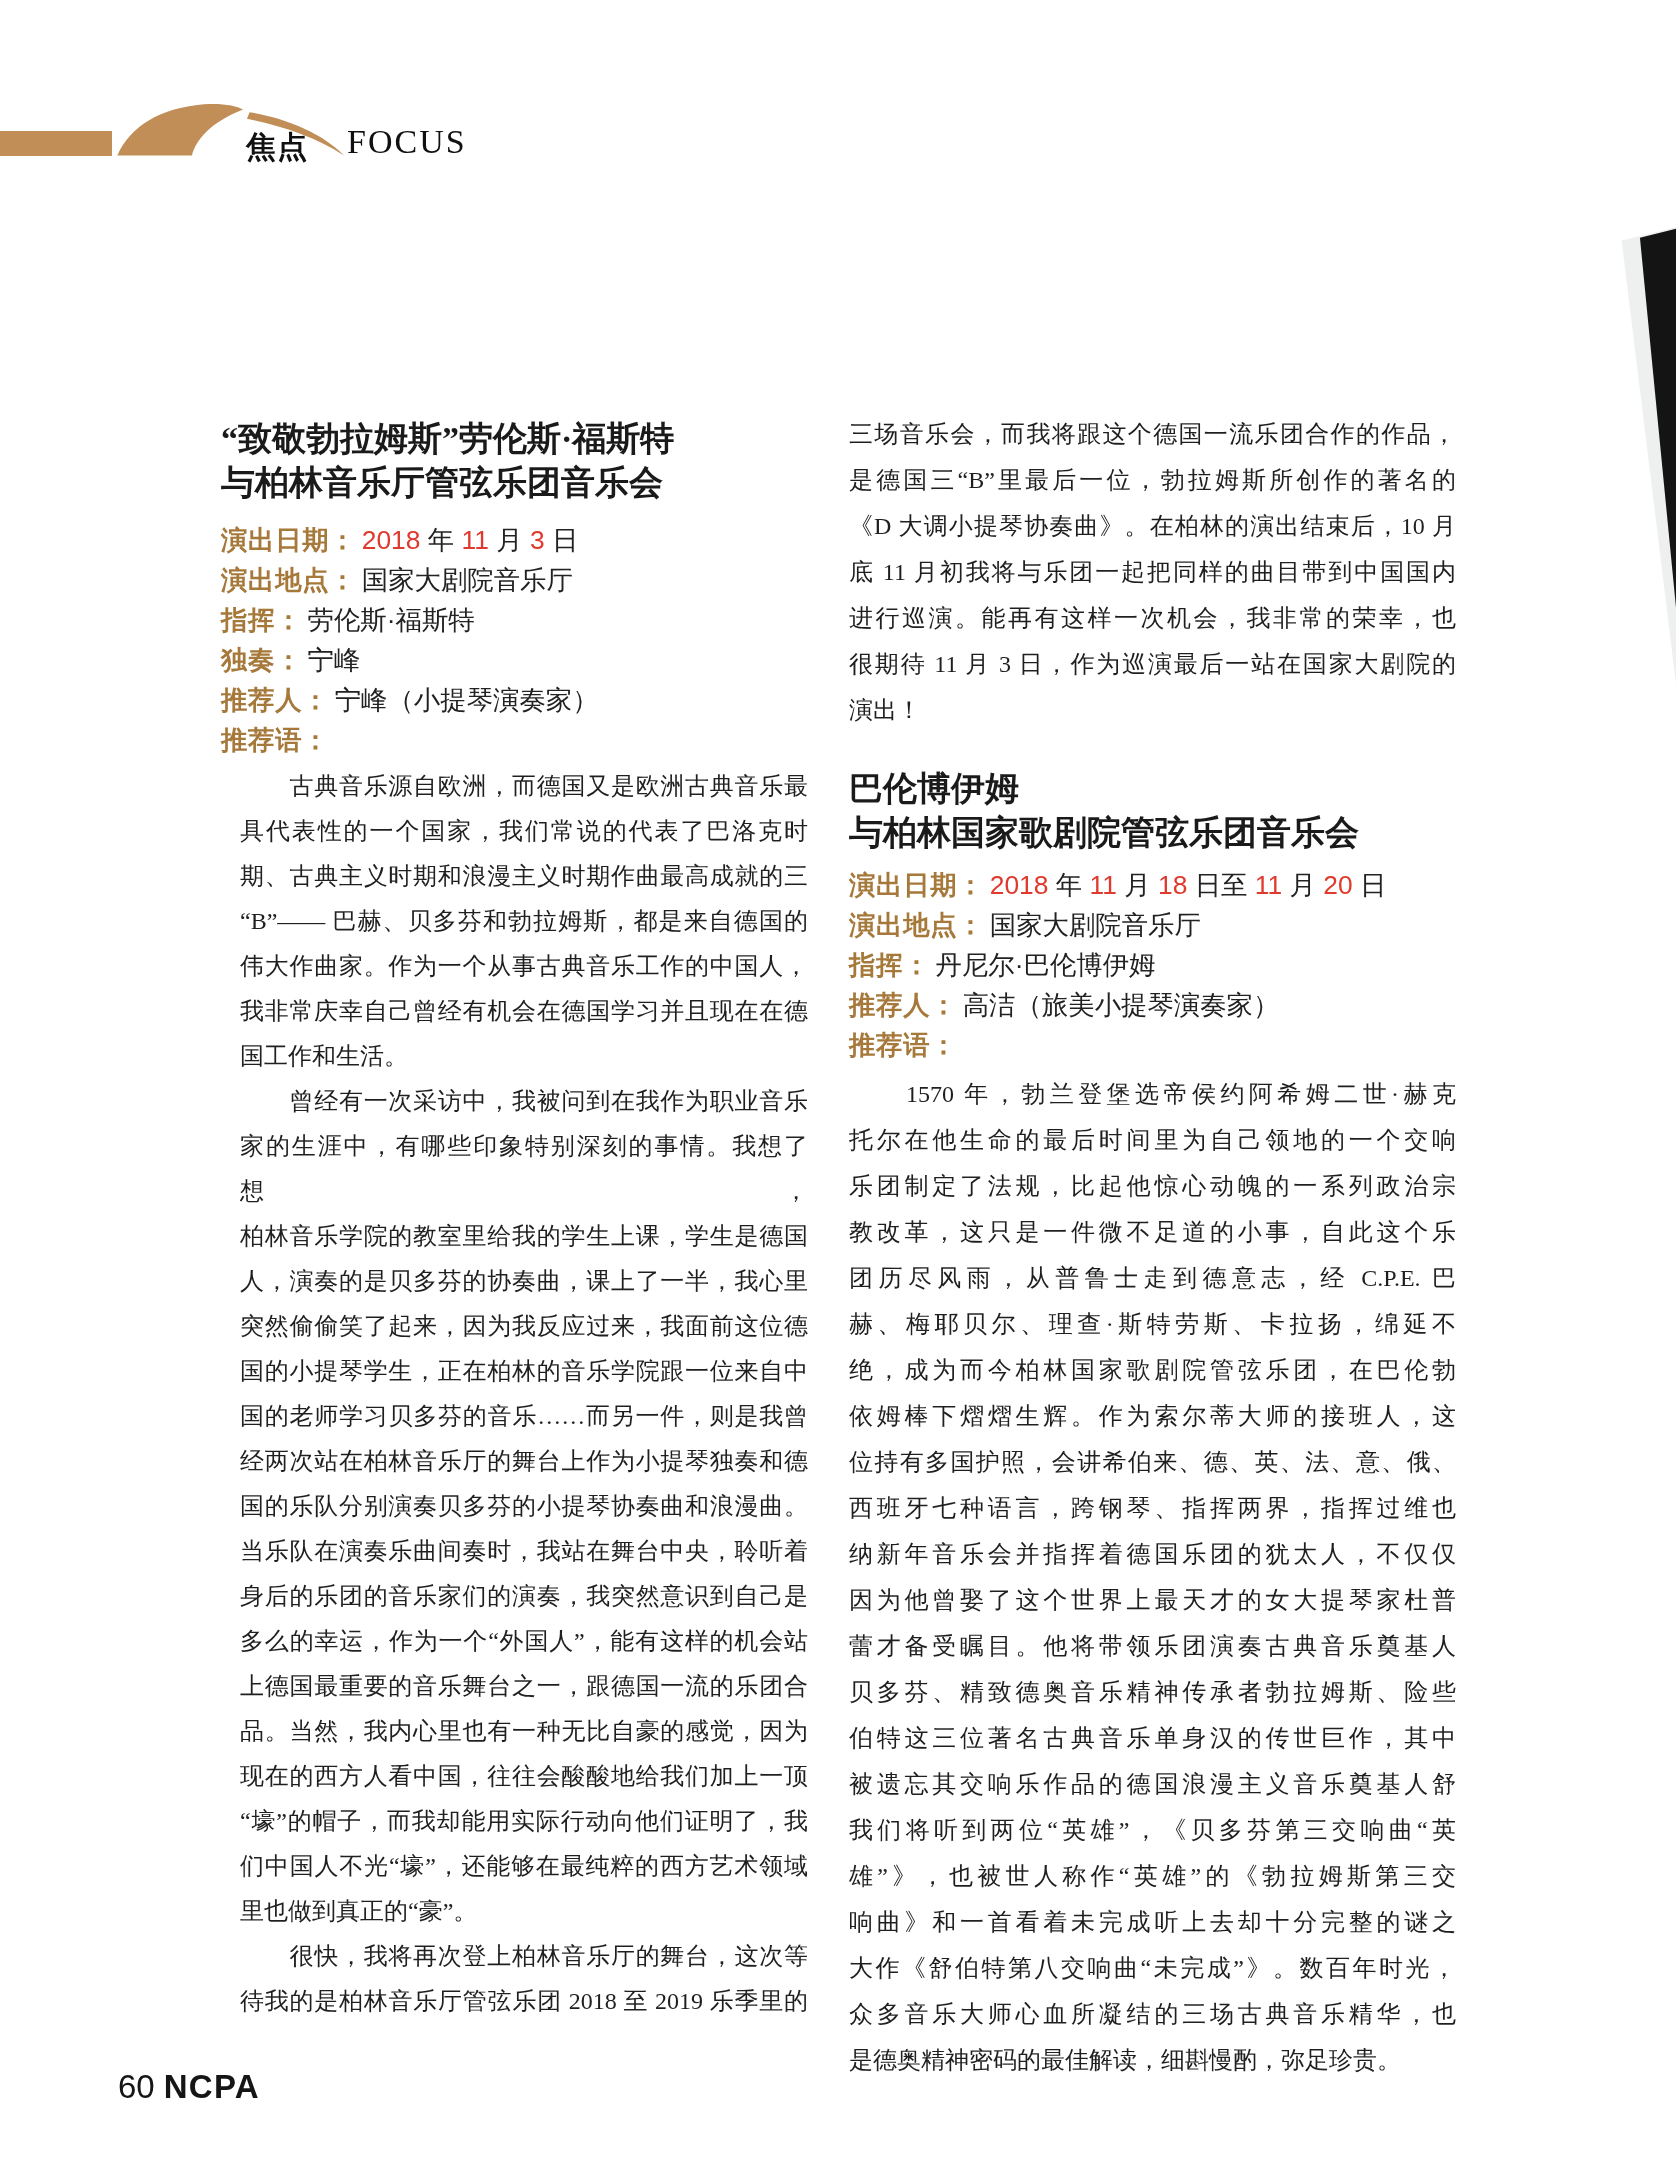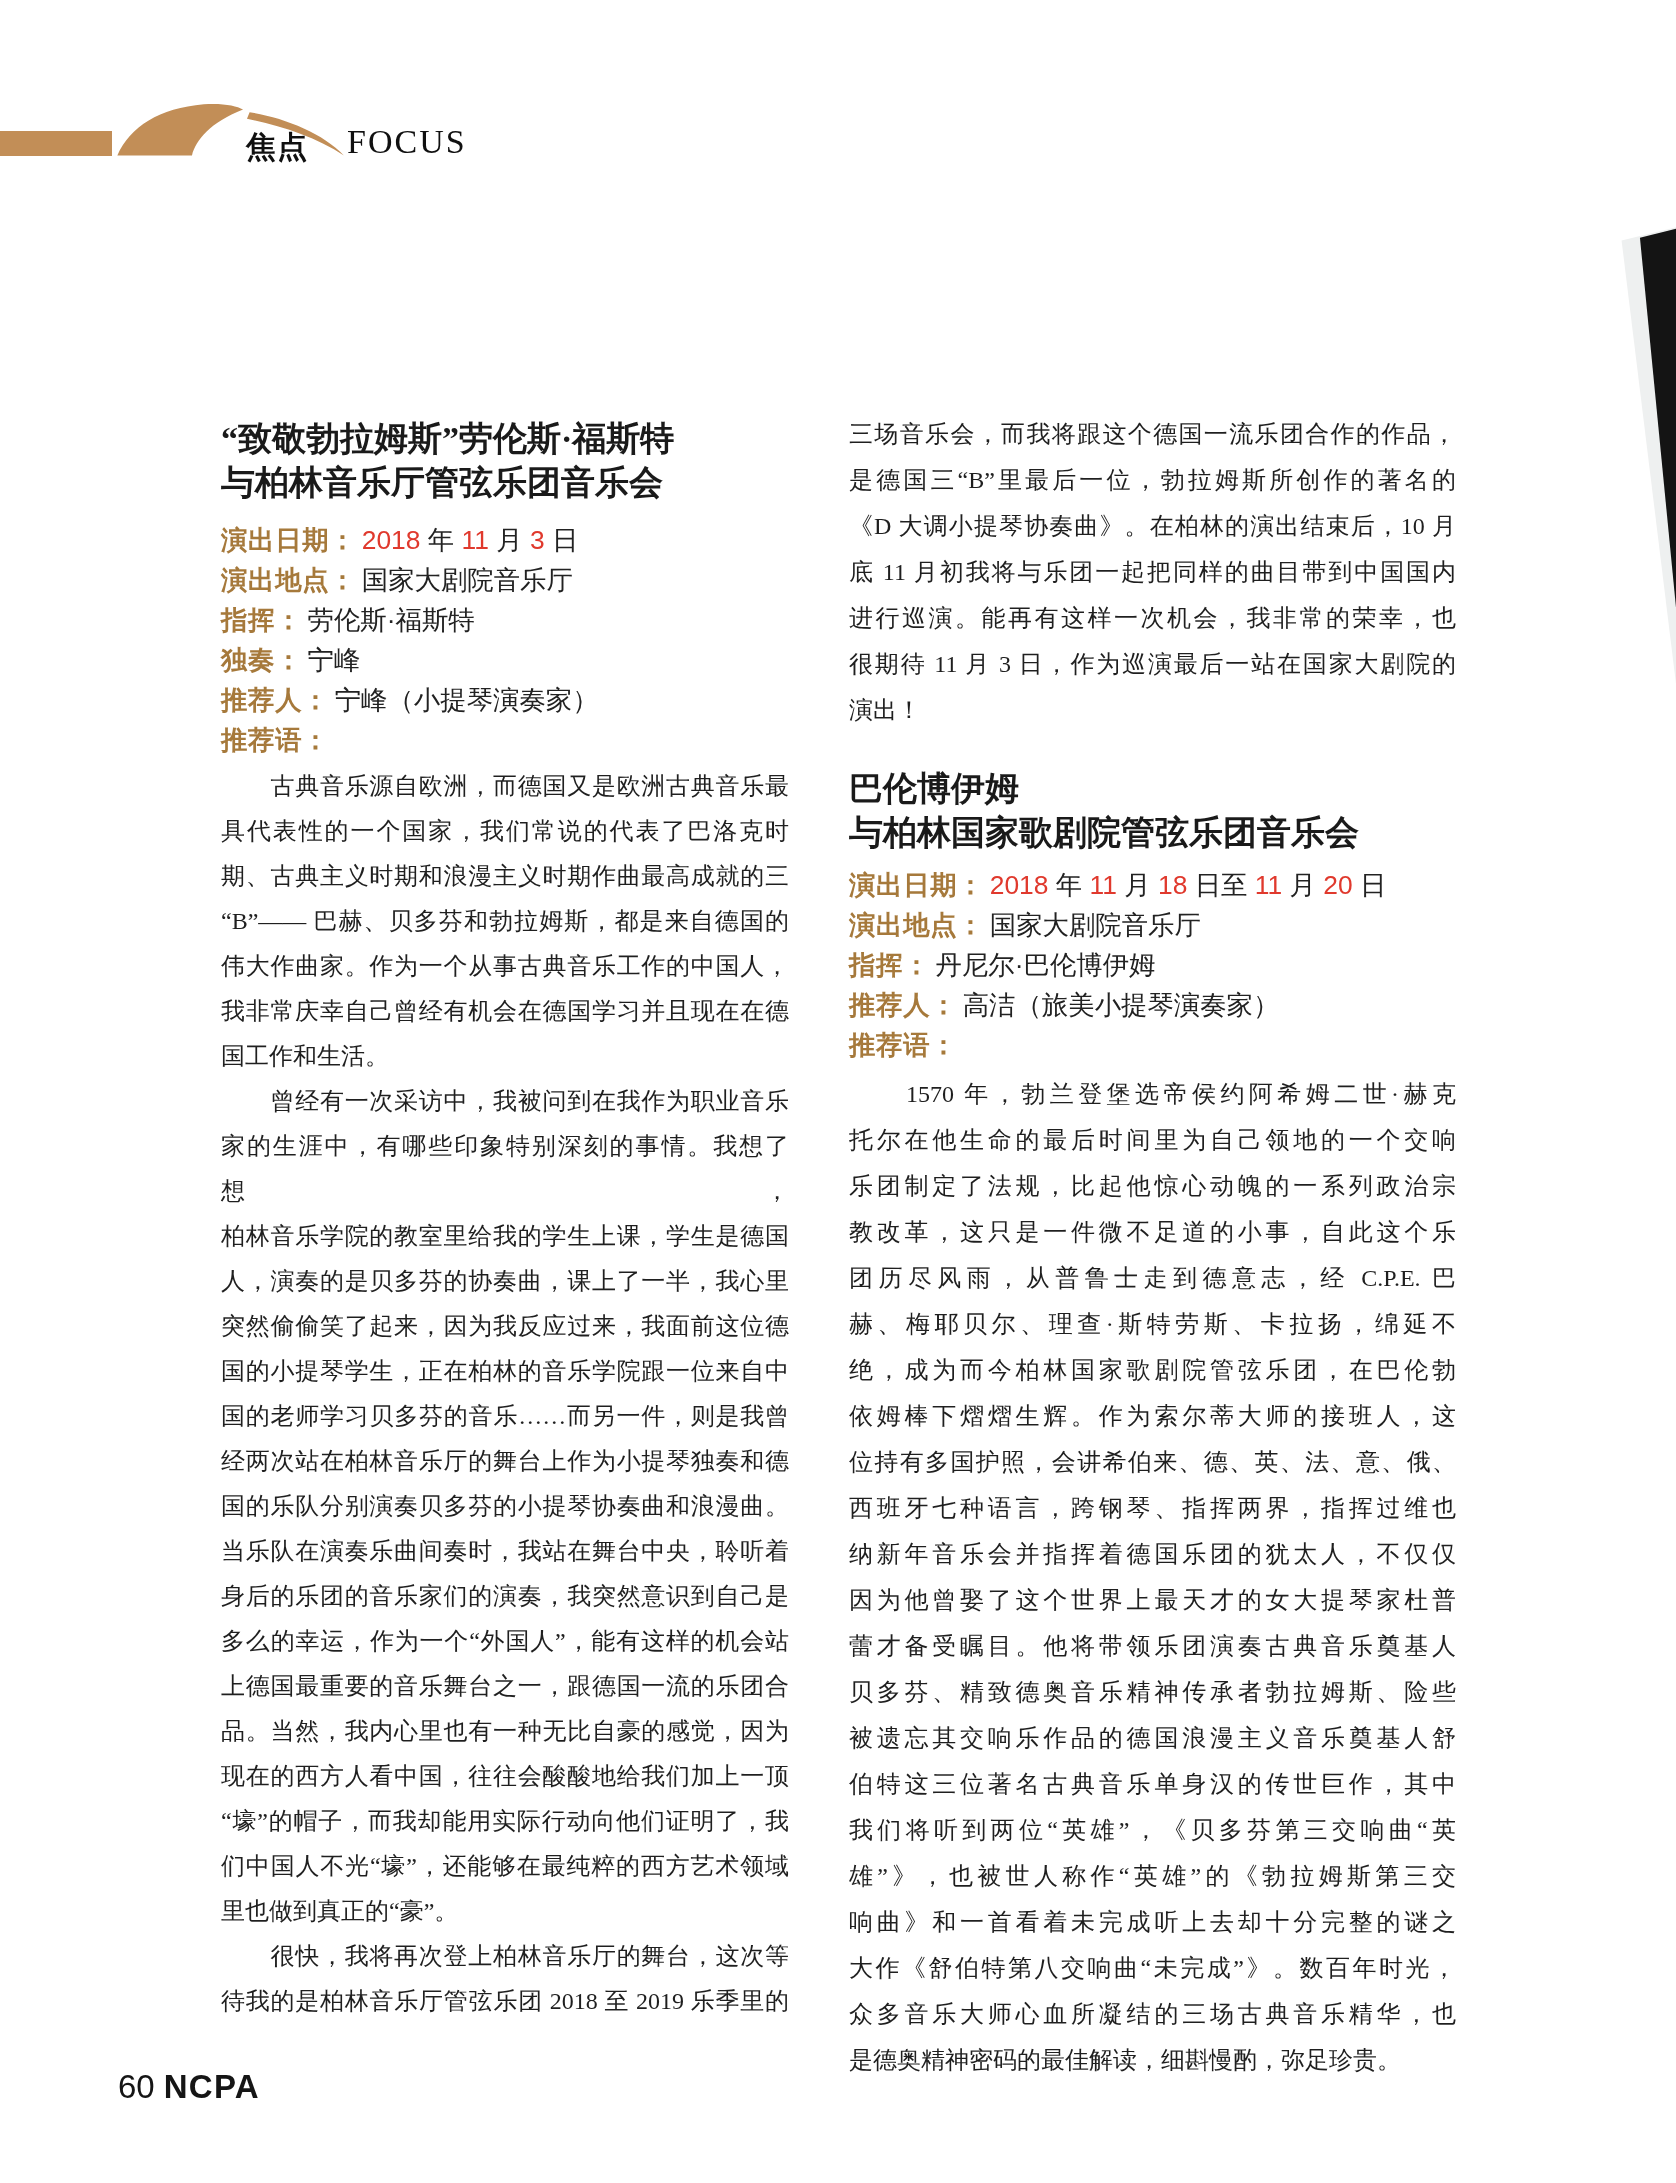--- a/index.html
+++ b/index.html
@@ -29,21 +29,21 @@
   #title2{top:766px;}
   .meta{position:absolute;}
   #meta1{top:520px;}
   #meta2{top:865px;}
   .meta-row{height:40px;font-size:26.4px;line-height:40px;white-space:nowrap;}
   .meta-label{color:#a6793b;font-weight:700;letter-spacing:0.7px;}
   .meta-value{color:#222222;margin-left:5.3px;font-weight:400;}
   .num-red{color:#e0392d;}
   
   .body-block{position:absolute;}
-  #body1{top:764px;width:568px;line-height:45px;}
+  #body1{top:764px;width:568px;line-height:45px;margin-left:19px;}
   #cont1{top:411px;width:607px;line-height:46px;}
   #body2{top:1071px;width:607px;line-height:46px;}
   .body-block .line{
     font-family:"Liberation Serif", serif;font-size:24px;color:#1f1f1f;
     text-align:justify;text-align-last:justify;text-justify:inter-character;
   }
   .body-block .line.para-end{text-align-last:left;}
   
   .footer{position:absolute;left:118px;top:2068px;display:flex;align-items:baseline;gap:9px;}
   .footer .pageno{font-size:33px;font-weight:400;color:#151515;}
@@ -159,22 +159,22 @@
     <div class="line">团历尽风雨，从普鲁士走到德意志，经 C.P.E. 巴</div>
     <div class="line">赫、梅耶贝尔、理查·斯特劳斯、卡拉扬，绵延不</div>
     <div class="line">绝，成为而今柏林国家歌剧院管弦乐团，在巴伦勃</div>
     <div class="line">依姆棒下熠熠生辉。作为索尔蒂大师的接班人，这</div>
     <div class="line">位持有多国护照，会讲希伯来、德、英、法、意、俄、</div>
     <div class="line">西班牙七种语言，跨钢琴、指挥两界，指挥过维也</div>
     <div class="line">纳新年音乐会并指挥着德国乐团的犹太人，不仅仅</div>
     <div class="line">因为他曾娶了这个世界上最天才的女大提琴家杜普</div>
     <div class="line">蕾才备受瞩目。他将带领乐团演奏古典音乐奠基人</div>
     <div class="line">贝多芬、精致德奥音乐精神传承者勃拉姆斯、险些</div>
+    <div class="line">伯特这三位著名古典音乐单身汉的传世巨作，其中</div>
     <div class="line">被遗忘其交响乐作品的德国浪漫主义音乐奠基人舒</div>
-    <div class="line">伯特这三位著名古典音乐单身汉的传世巨作，其中</div>
     <div class="line">我们将听到两位“英雄”，《贝多芬第三交响曲“英</div>
     <div class="line">雄”》，也被世人称作“英雄”的《勃拉姆斯第三交</div>
     <div class="line">响曲》和一首看着未完成听上去却十分完整的谜之</div>
     <div class="line">大作《舒伯特第八交响曲“未完成”》。数百年时光，</div>
     <div class="line">众多音乐大师心血所凝结的三场古典音乐精华，也</div>
     <div class="line para-end">是德奥精神密码的最佳解读，细斟慢酌，弥足珍贵。</div>
   </div>
 
 <svg class="photo-corner" viewBox="0 0 90 710" aria-hidden="true">
   <polygon points="7,27 90,7 90,703" fill="#eef0f0"></polygon>

